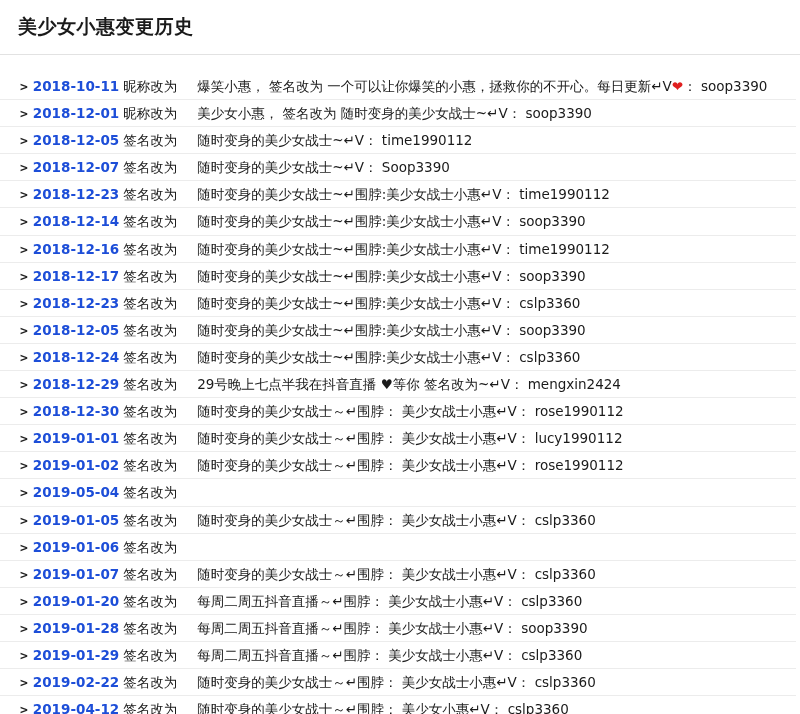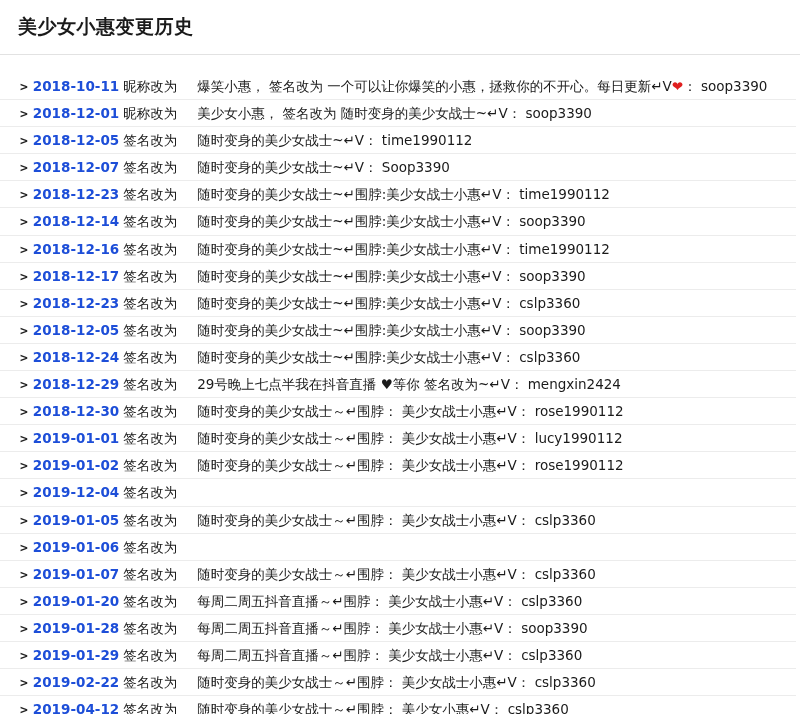--- a/index.html
+++ b/index.html
@@ -175,21 +175,21 @@
         <span class="content">随时变身的美少女战士～↵围脖： 美少女战士小惠↵V： lucy1990112</span>
       </li>
       <li class="history-row">
         <span class="marker">&gt;</span>
         <span class="date">2019-01-02</span>
         <span class="action">签名改为</span>
         <span class="content">随时变身的美少女战士～↵围脖： 美少女战士小惠↵V： rose1990112</span>
       </li>
       <li class="history-row">
         <span class="marker">&gt;</span>
-        <span class="date">2019-12-04</span>
+        <span class="date">2019-05-04</span>
         <span class="action">签名改为</span>
       </li>
       <li class="history-row">
         <span class="marker">&gt;</span>
         <span class="date">2019-01-05</span>
         <span class="action">签名改为</span>
         <span class="content">随时变身的美少女战士～↵围脖： 美少女战士小惠↵V： cslp3360</span>
       </li>
       <li class="history-row">
         <span class="marker">&gt;</span>

